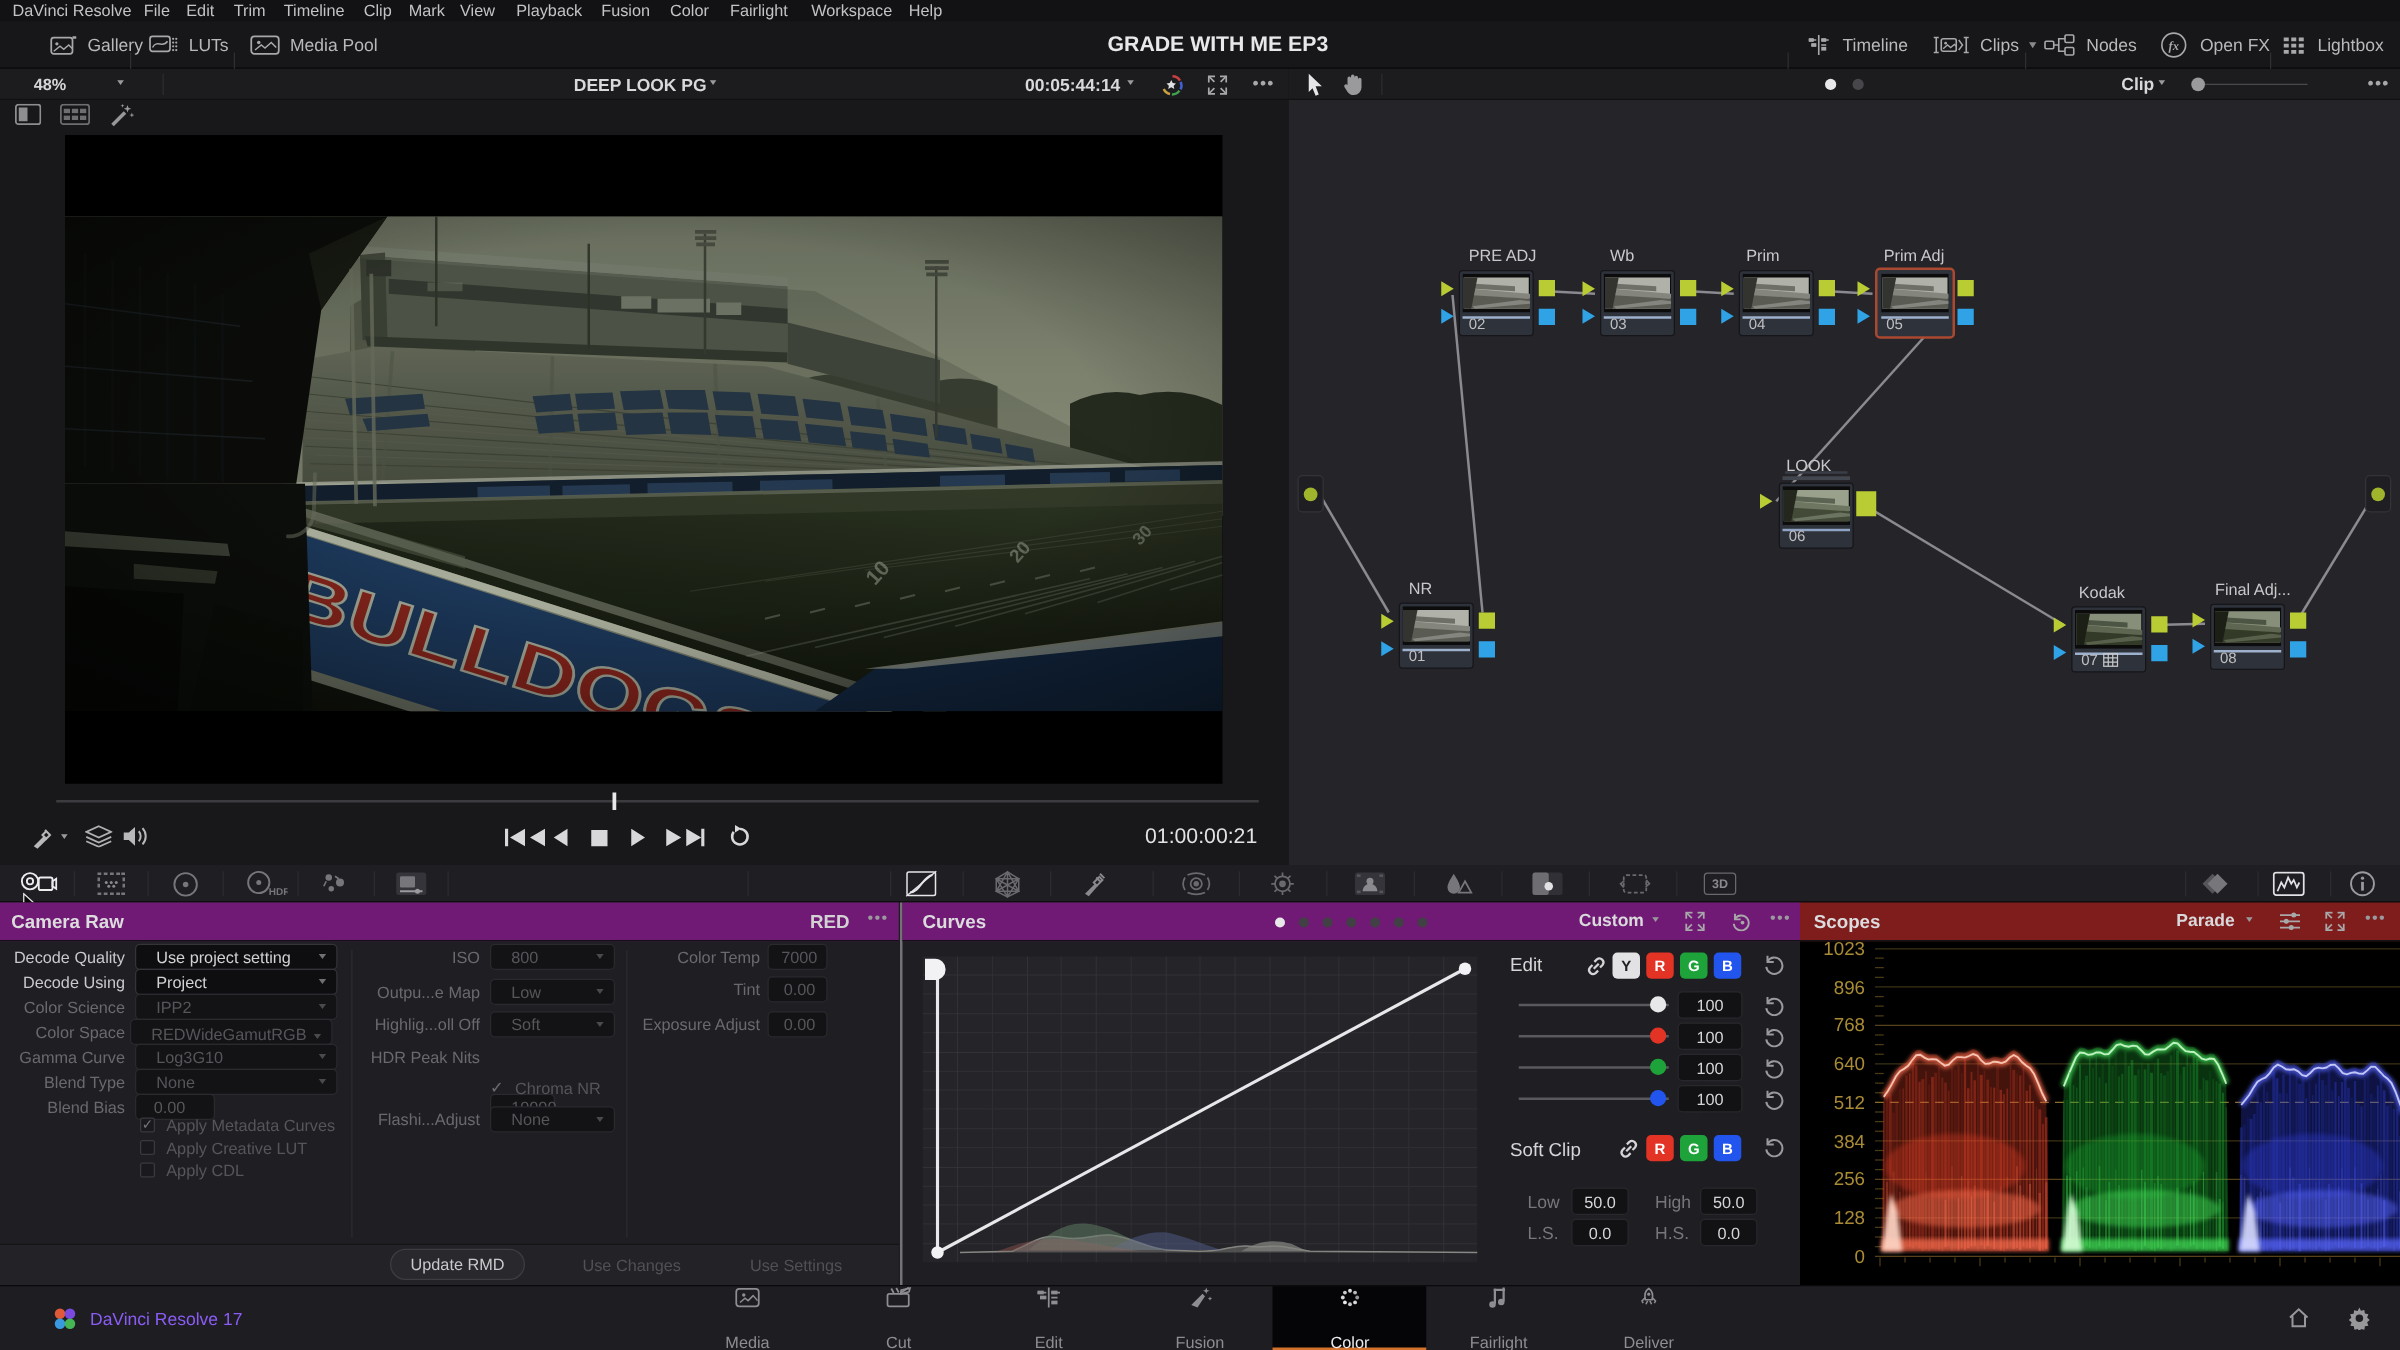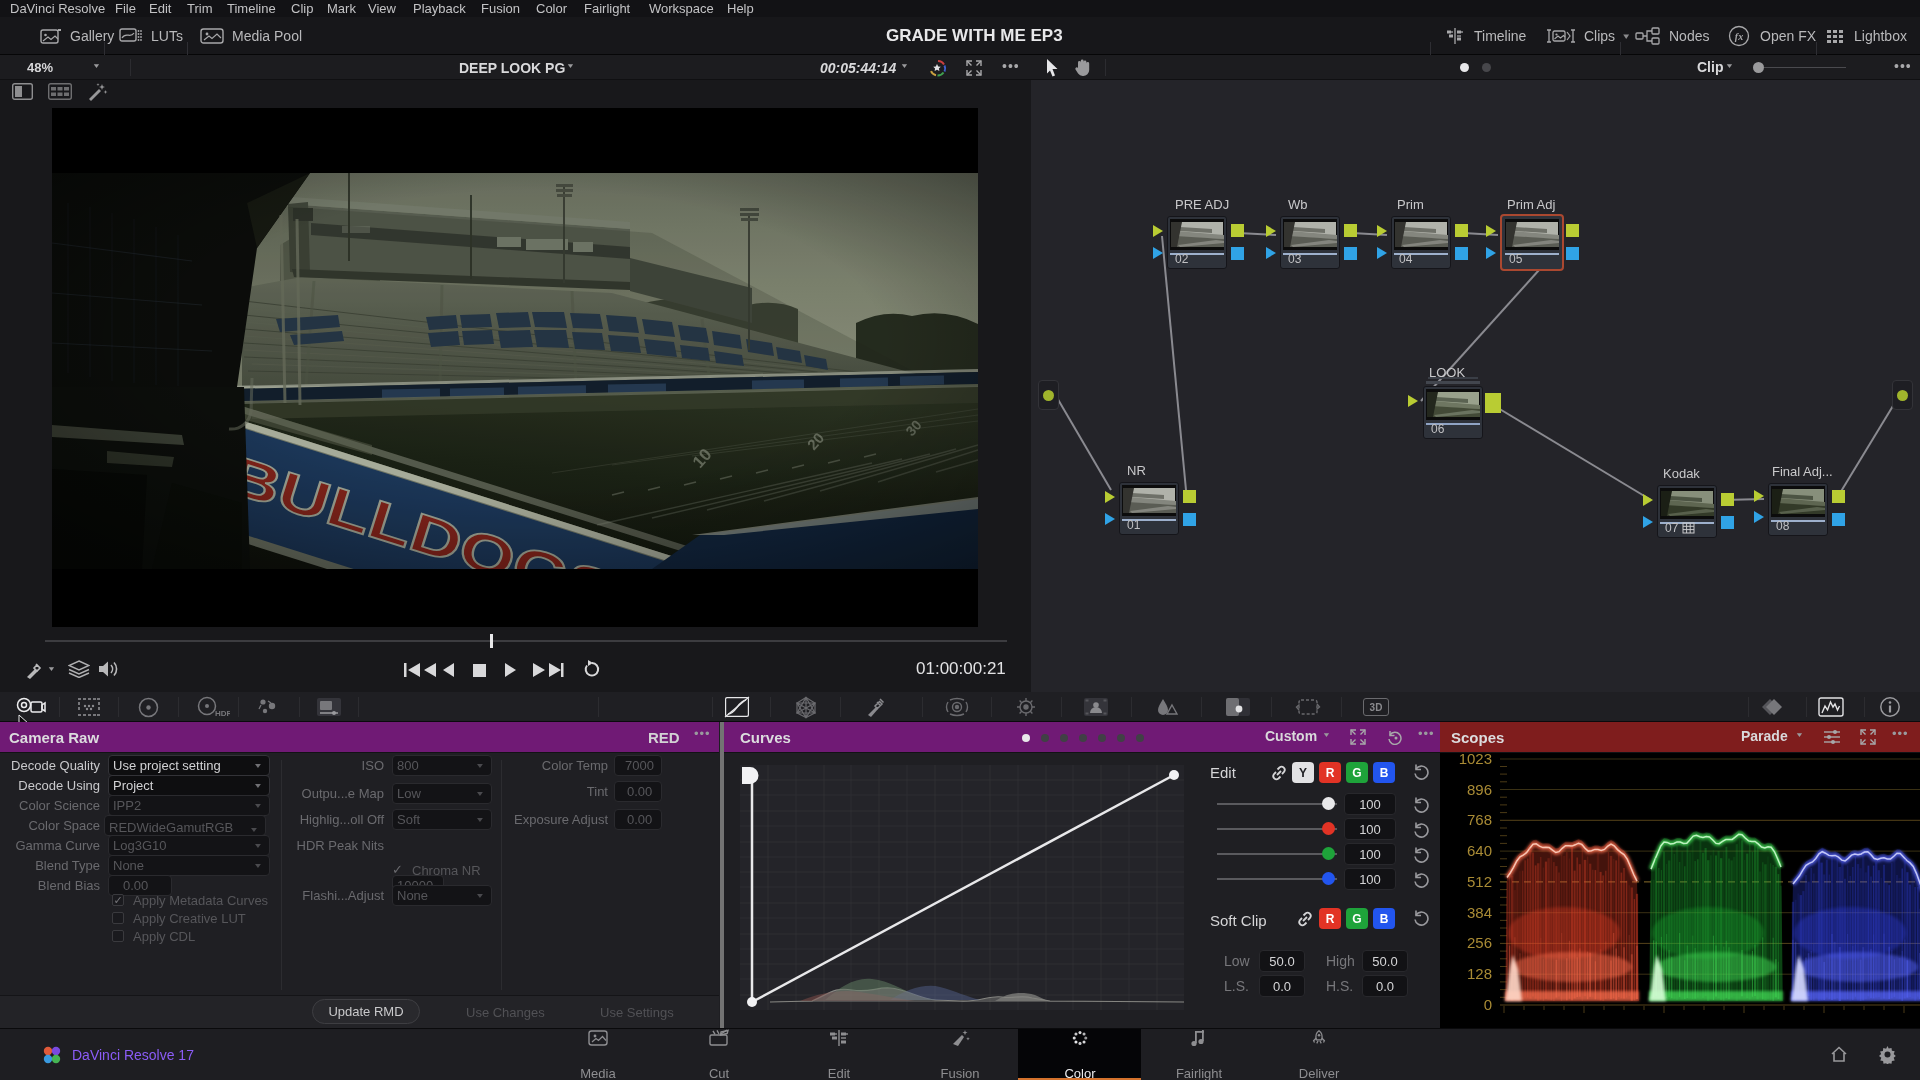--- a/index.html
+++ b/index.html
@@ -32,21 +32,21 @@
 .trib { position:absolute; width:0; height:0; border-top:6px solid transparent; border-bottom:6px solid transparent; border-left:10px solid #30a3e6; }
 
 #icontoolbar { position:absolute; top:692px; left:0; width:1920px; height:30px; background:#1f1f23; border-bottom:1px solid #0a0a0c; }
 
 #bottompanels { position:absolute; top:722px; left:0; width:1920px; height:306px; background:#1e1e22; }
 .panelheader { position:absolute; top:0; height:31px; background:#701a75; border-bottom:1px solid #121215; }
 .phtitle { font-size:15px; font-weight:bold; color:#dcdcde; }
 
 .crlabel { position:absolute; font-size:13px; color:#6a6a6e; text-align:right; }
 .crlabel.bright { color:#c9c9cc; }
-.drop { position:absolute; height:21px; background:#131316; border:1px solid #2a2a2e; border-radius:4px; font-size:13px; color:#56565a; display:flex; align-items:center; padding-left:4px; }
+.drop { position:absolute; height:21px; background:#131316; border:1px solid #2a2a2e; border-radius:4px; font-size:13px; color:#56565a; display:flex; align-items:center; padding-left:16px; }
 .drop.bright { color:#d2d2d4; background:#0e0e10; border-color:#333338; }
 .chev { margin-left:auto; margin-right:6px; font-size:10px; color:#707074; transform:scaleY(0.7); }
 
 .vbox { position:absolute; height:22px; background:#121215; border:1px solid #28282c; border-radius:4px; color:#d5d5d7; font-size:13px; display:flex; align-items:center; justify-content:center; }
 .cbtn { position:absolute; width:22px; height:21px; border-radius:4px; font-size:12px; font-weight:bold; display:flex; align-items:center; justify-content:center; }
 
 #pagebar { position:absolute; top:1028px; left:0; width:1920px; height:52px; background:#1e1e22; border-top:1px solid #0a0a0c; }
 .pagetab { position:absolute; top:0; width:120px; height:52px; display:flex; flex-direction:column; align-items:center; justify-content:center; gap:19px; color:#8e8e91; font-size:13px; }
 </style>
 </head>
@@ -175,21 +175,21 @@
         </svg>
 <span>Lightbox</span>
       </div>
 </div>
 <div id="viewerbar">
 <div class="t" style="left:27px;top:5px;font-size:13px;font-weight:bold;color:#d6d6d8;">48%</div>
 <div class="t" style="left:92px;top:6px;font-size:9px;color:#9a9a9c;transform:scaleY(0.75);">▼</div>
 <div class="vsep" style="left:130px;top:4px;height:17px;"></div>
 <div class="t" style="left:459px;top:5px;font-size:14px;font-weight:bold;color:#d9d9db;">DEEP LOOK PG</div>
 <div class="t" style="left:566px;top:6px;font-size:9px;color:#9a9a9c;transform:scaleY(0.75);">▼</div>
-<div class="t" style="left:820px;top:5px;font-size:14px;font-weight:bold;color:#d9d9db;font-style:italic;">00:05:44:14</div>
+<div class="t" style="left:820px;top:5px;font-size:14px;font-weight:bold;color:#d9d9db;">00:05:44:14</div>
 <div class="t" style="left:900px;top:6px;font-size:9px;color:#9a9a9c;transform:scaleY(0.75);">▼</div>
 <svg class="abs" style="left:928px;top:3px;" width="20" height="20" viewBox="0 0 20 20">
         <g fill="none" stroke-width="2">
           <path d="M10 3 a7 7 0 0 1 6 3.5" stroke="#c94040"></path>
           <path d="M16.5 7.5 a7 7 0 0 1 0 6" stroke="#4060d0"></path>
           <path d="M15.5 14.5 a7 7 0 0 1 -6 3" stroke="#40a050"></path>
           <path d="M8 17.2 a7 7 0 0 1 -5-4" stroke="#c9a040"></path>
         </g>
         <path d="M9 6 l1.2 2.4 2.6.3-1.9 1.8.5 2.6L9 11.8 6.6 13.1l.5-2.6L5.2 8.7l2.6-.3z" fill="#e0e0e2"></path>
       </svg>
@@ -836,21 +836,21 @@
 <div class="drop" style="left:614px;top:33px;width:48px;padding-left:10px;">7000</div>
 <div class="crlabel" style="left:478px;top:62px;width:130px;">Tint</div>
 <div class="drop" style="left:614px;top:59px;width:48px;padding-left:12px;">0.00</div>
 <div class="crlabel" style="left:478px;top:90px;width:130px;">Exposure Adjust</div>
 <div class="drop" style="left:614px;top:87px;width:48px;padding-left:12px;">0.00</div>
 <div class="abs" style="left:0;top:273px;width:719px;height:33px;background:#232327;border-top:1px solid #141417;"></div>
 <div class="abs" style="left:312px;top:277px;width:108px;height:25px;background:#29292d;border:1px solid #3e3e42;border-radius:13px;color:#c9c9cb;font-size:13px;display:flex;align-items:center;justify-content:center;">Update RMD</div>
 <div class="t" style="left:466px;top:283px;font-size:13px;color:#515155;">Use Changes</div>
 <div class="t" style="left:600px;top:283px;font-size:13px;color:#515155;">Use Settings</div>
 </div>
-<div id="curvespanel" class="abs" style="left:720px;top:0;width:640px;height:306px;background:#1f1f23;border-left:4px solid #737373;">
+<div id="curvespanel" class="abs" style="left:720px;top:0;width:640px;height:306px;background:#1f1f23;border-left:2px solid #737373;">
 <div class="panelheader" style="left:0;width:719px;">
 <div class="t phtitle" style="left:16px;top:7px;">Curves</div>
 <div class="abs" style="left:298px;top:12px;width:8px;height:8px;border-radius:50%;background:#e8e8ea;"></div>
 <div class="abs" style="left:317px;top:12px;width:8px;height:8px;border-radius:50%;background:#404045;"></div>
 <div class="abs" style="left:336px;top:12px;width:8px;height:8px;border-radius:50%;background:#404045;"></div>
 <div class="abs" style="left:355px;top:12px;width:8px;height:8px;border-radius:50%;background:#404045;"></div>
 <div class="abs" style="left:374px;top:12px;width:8px;height:8px;border-radius:50%;background:#404045;"></div>
 <div class="abs" style="left:393px;top:12px;width:8px;height:8px;border-radius:50%;background:#404045;"></div>
 <div class="abs" style="left:412px;top:12px;width:8px;height:8px;border-radius:50%;background:#404045;"></div>
 <div class="t" style="left:541px;top:6px;font-size:14px;font-weight:bold;color:#d9d9db;">Custom</div>

